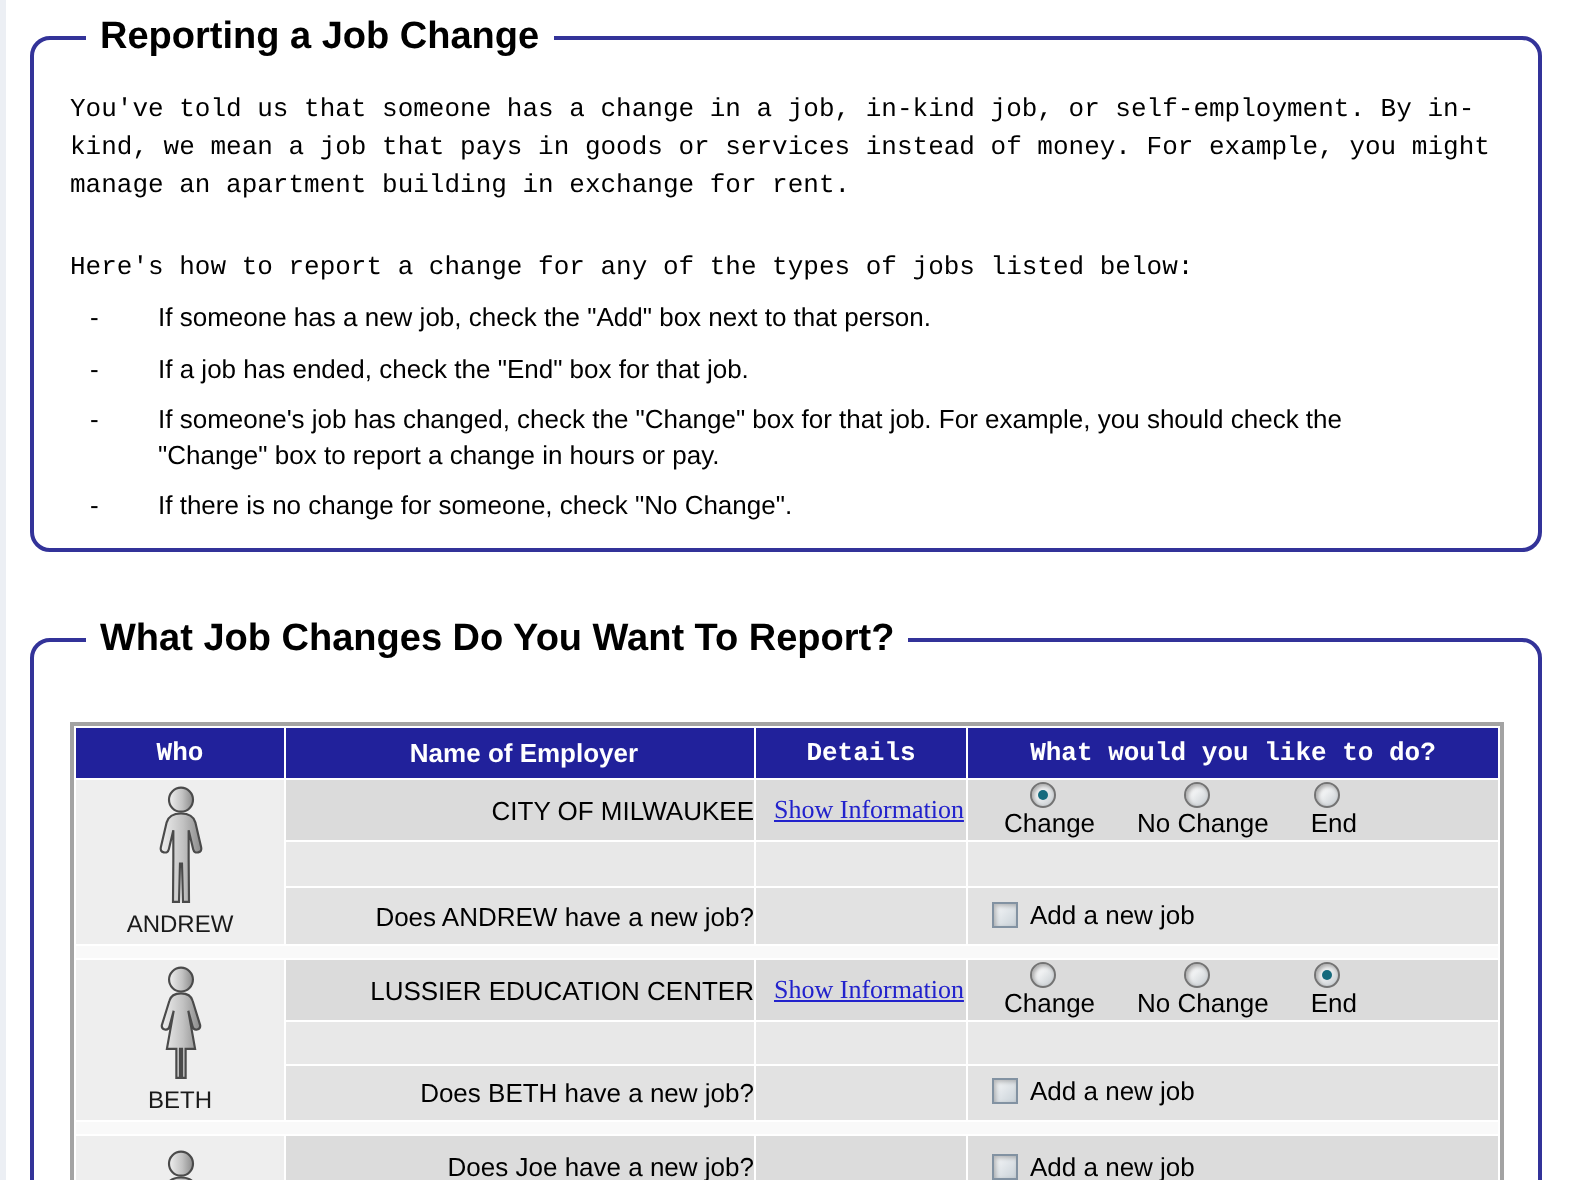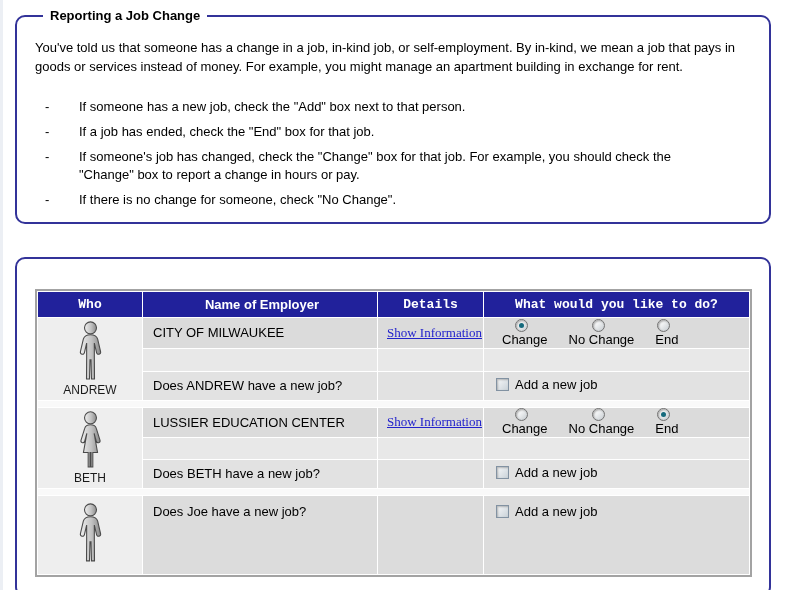--- a/index.html
+++ b/index.html
@@ -13,27 +13,27 @@
     overflow: hidden;
   }
   .panel {
     border: 2px solid #333399;
     border-radius: 10px;
     margin: 0 22px 0 12px;
     padding: 8px 16px 12px 16px;
   }
   .panel legend {
     font-weight: bold;
-    font-size: 13px;
+    font-size: 19px;
     color: #000000;
     padding: 0 7px;
     margin-left: 10px;
   }
   #info-panel { margin-top: 8px; }
-  #info-panel p { line-height: 1.45; margin: 8px 2px 0 2px; }
+  #info-panel p { line-height: 1.45; margin: 8px 2px 0 2px; font-family: Liberation Mono, monospace; }
   #info-panel .spacer-line { height: 14px; }
   .bullet { display: flex; margin: 7px 2px 0 2px; line-height: 1.4; }
   .bullet .marker { width: 44px; padding-left: 10px; flex: none; }
   .bullet .btext { flex: 1; padding-right: 30px; }
 
   #report-panel { margin-top: 33px; padding-bottom: 16px; }
 
   table.job-table {
     border-collapse: separate;
     border-spacing: 1px;
@@ -71,21 +71,21 @@
   .person-name { display: block; font-size: 12px; color: #1a1a1a; margin-top: 2px; }
   .fig { display: block; }
 
   .row-employer td.cell { background: #dbdbdb; height: 29px; }
   .row-spacer td { background: #e8e8e8; height: 21px; }
   .row-question td { background: #e2e2e2; height: 27px; }
   .row-sep td { background: #f9f9f9; height: 6px; }
   .row-joe td.cell { background: #dcdcdc; height: 78px; vertical-align: top; padding-top: 8px; }
   .row-joe .who-cell { height: 78px; }
 
-  .employer-cell, .question-cell { padding-left: 10px; }
+  .employer-cell, .question-cell { padding-left: 10px; text-align: right; }
   .details-cell { text-align: left; padding-left: 9px; }
   .actions-cell { padding-left: 12px; }
 
   a.info-link { color: #2222cc; text-decoration: underline; font-family: Liberation Serif, serif; }
 
   .radio-group { display: flex; align-items: center; }
   .radio-opt { display: inline-flex; align-items: center; margin-right: 15px; cursor: default; flex-direction: column; }
   .radio-opt:last-child { margin-right: 0; }
   .radio {
     width: 13px; height: 13px; flex: none;
@@ -124,39 +124,41 @@
       <stop offset="0.55" stop-color="#c2c2c2"></stop>
       <stop offset="1" stop-color="#8a8a8a"></stop>
     </linearGradient>
   </defs>
 </svg>
 
 <fieldset class="panel" id="info-panel">
   <legend>Reporting a Job Change</legend>
   <p>You've told us that someone has a change in a job, in-kind job, or self-employment. By in-kind, we mean a job that pays in goods or services instead of money. For example, you might manage an apartment building in exchange for rent.</p>
   <div class="spacer-line"></div>
+  <p>Here's how to report a change for any of the types of jobs listed below:</p>
   <div class="bullet">
     <span class="marker">-</span>
     <span class="btext">If someone has a new job, check the "Add" box next to that person.</span>
   </div>
   <div class="bullet">
     <span class="marker">-</span>
     <span class="btext">If a job has ended, check the "End" box for that job.</span>
   </div>
   <div class="bullet">
     <span class="marker">-</span>
     <span class="btext">If someone's job has changed, check the "Change" box for that job. For example, you should check the "Change" box to report a change in hours or pay.</span>
   </div>
   <div class="bullet">
     <span class="marker">-</span>
     <span class="btext">If there is no change for someone, check "No Change".</span>
   </div>
 </fieldset>
 
 <fieldset class="panel" id="report-panel">
+  <legend>What Job Changes Do You Want To Report?</legend>
 
   <table class="job-table">
     <colgroup>
         <col class="c-who">
         <col class="c-emp">
         <col class="c-det">
         <col class="c-act">
       </colgroup>
     <thead>
       <tr>

